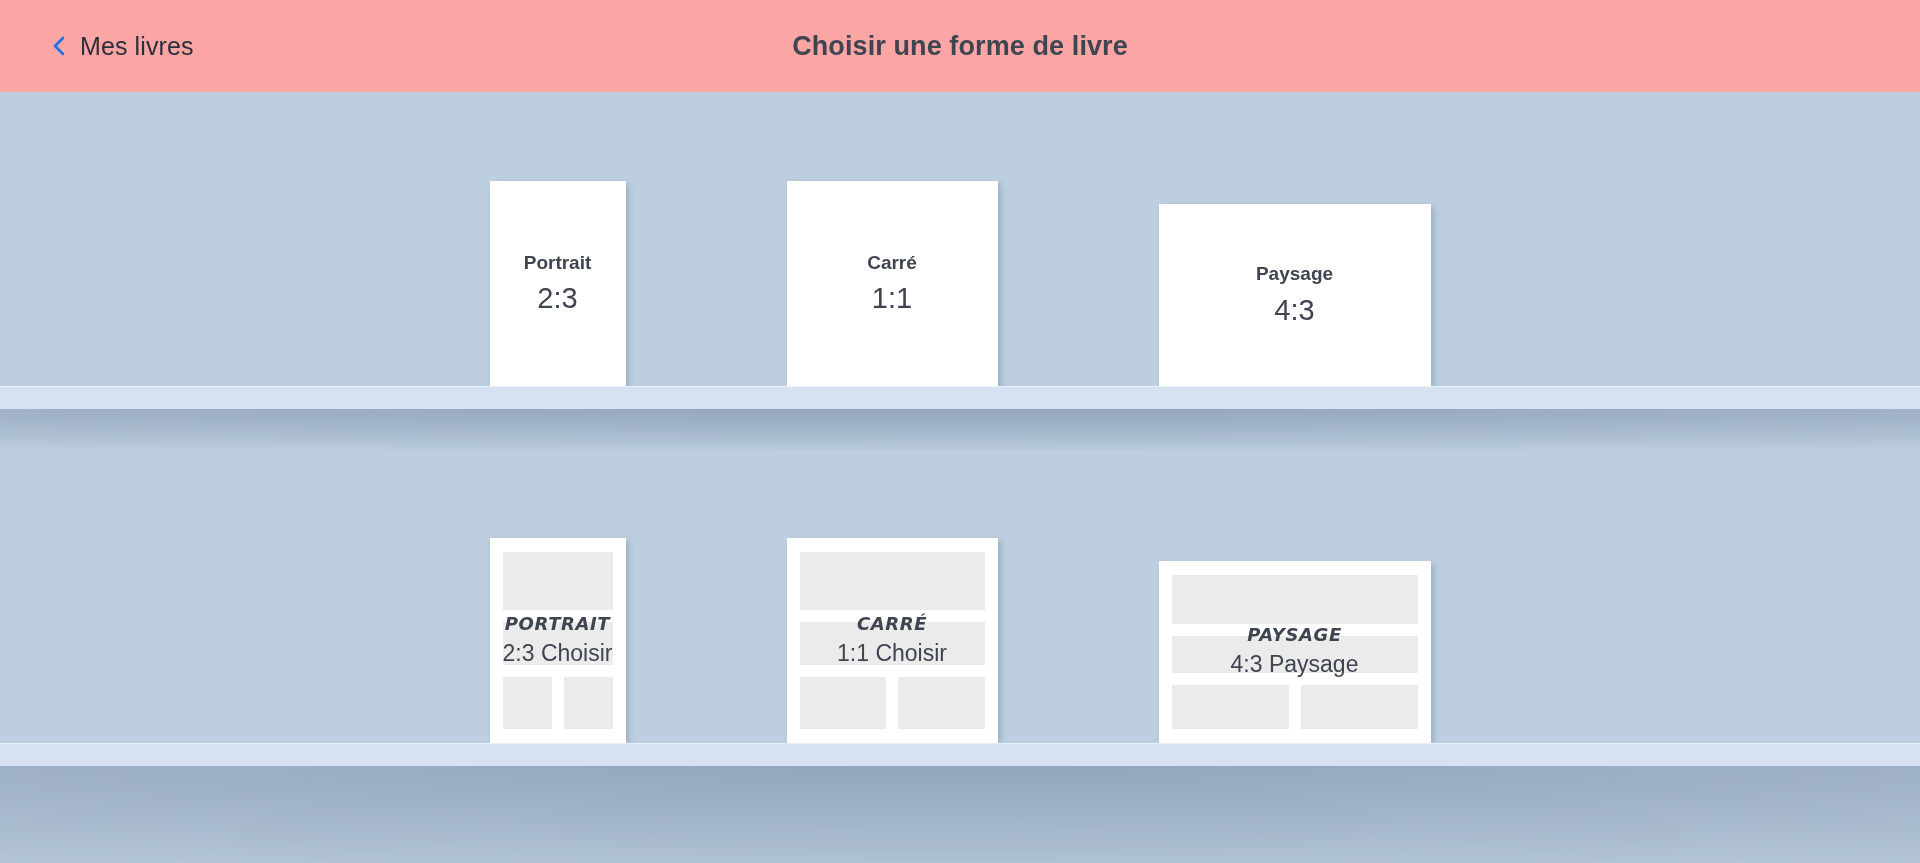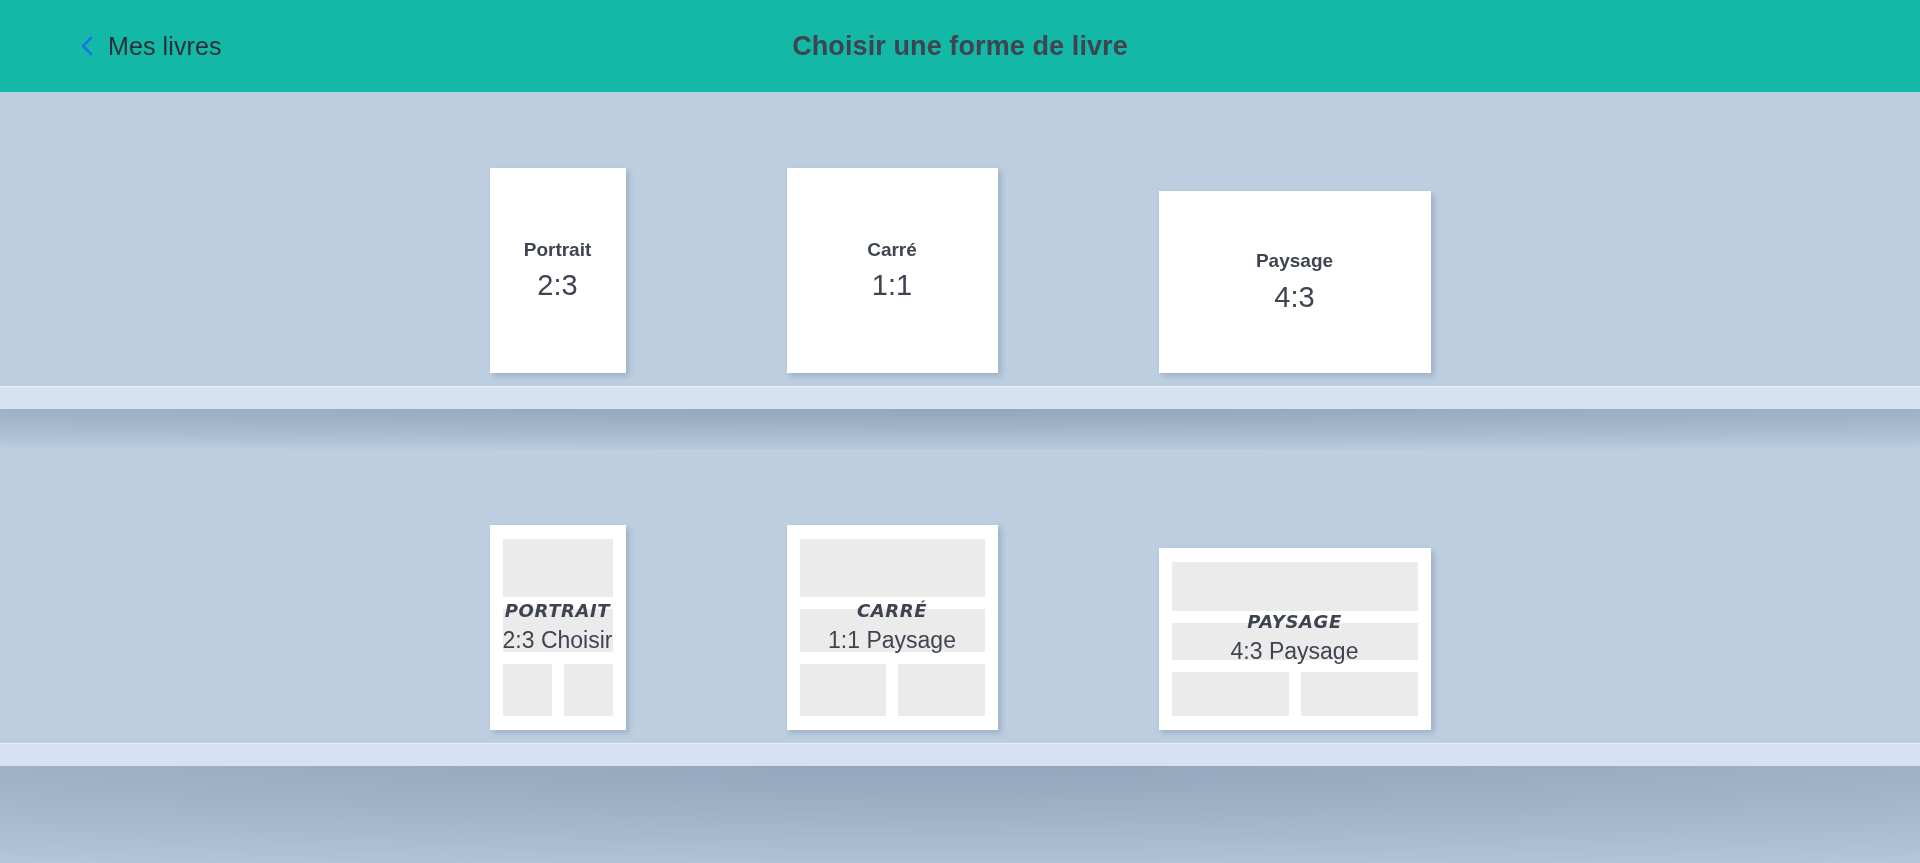--- a/index.html
+++ b/index.html
@@ -9,25 +9,24 @@
     height: 863px;
     overflow: hidden;
     background: #ffffff;
     font-family: "Liberation Sans", sans-serif;
   }
 
   
   .header {
     position: relative;
     height: 92px;
-    background: #14b8a6;
+    background: #fca5a5;
     display: flex;
     align-items: center;
     flex-shrink: 0;
-    padding-left: 28px;
   }
 
   .back-button {
     display: flex;
     align-items: center;
     gap: 14px;
     margin-left: 52px;
     cursor: pointer;
     user-select: none;
   }
@@ -75,21 +74,21 @@
     height: 357px;
   }
 
   .shelf-stage {
     position: relative;
     height: 294px;
     display: flex;
     align-items: flex-end;
     justify-content: center;
     gap: 161px;
-    padding-bottom: 13px;
+    padding-bottom: 0px;
   }
 
   
   .shelf-ledge {
     position: relative;
     height: 23px;
     background: #d6e2f1;
     box-shadow: inset 0 1px 0 rgba(255,255,255,0.45);
   }
 
@@ -278,21 +277,21 @@
         <div class="comic-panels">
           <div class="panel panel-top"></div>
           <div class="panel panel-mid"></div>
           <div class="panel-bottom-row">
             <div class="panel"></div>
             <div class="panel"></div>
           </div>
         </div>
         <div class="comic-label-stack">
           <div class="comic-name">Carré</div>
-          <div class="comic-ratio">1:1 Paysage</div>
+          <div class="comic-ratio">1:1 Choisir</div>
         </div>
       </div>
 
       <div class="comic-card card-paysage">
         <div class="comic-panels">
           <div class="panel panel-top"></div>
           <div class="panel panel-mid"></div>
           <div class="panel-bottom-row">
             <div class="panel"></div>
             <div class="panel"></div>

